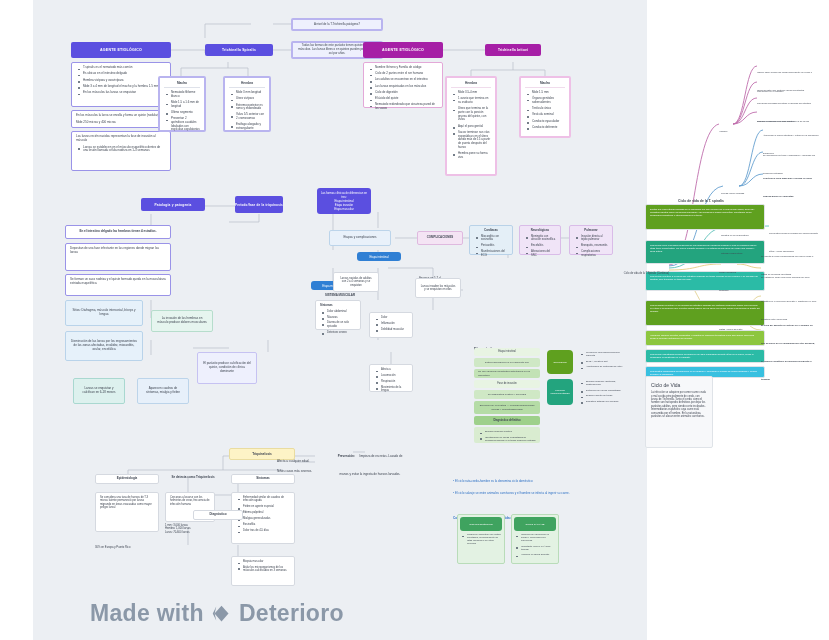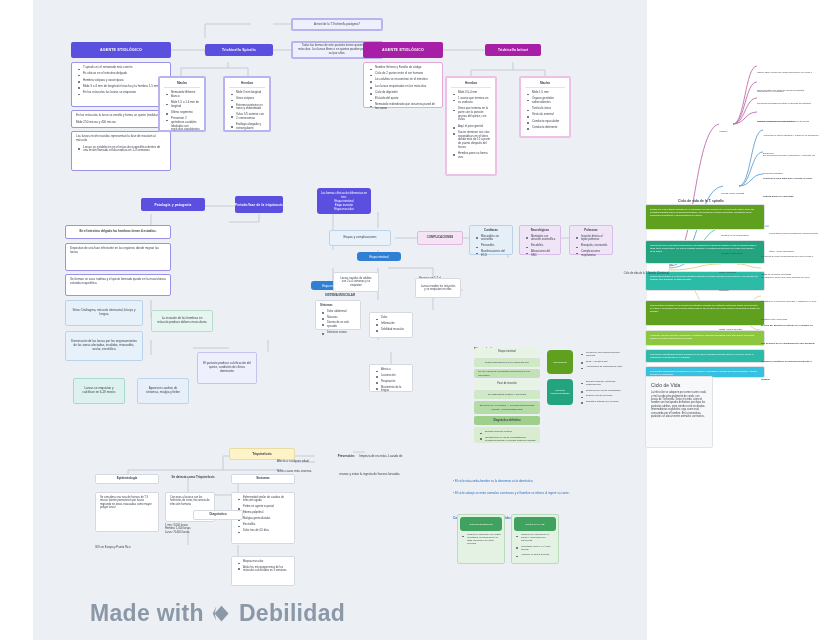--- a/index.html
+++ b/index.html
@@ -556,16 +556,16 @@
   </div>
 
   <div class="watermark">
     <span>Made with</span>
     <span class="wm-di">
       <svg width="21" height="21" viewBox="0 0 24 24" aria-hidden="true">
         <path d="M12 3 L20 12 L12 21 L4 12 Z" fill="#8b98a8"></path>
         <path d="M6 4 L2 12 L6 20 L4.2 12 Z" fill="#8b98a8"></path>
       </svg>
     </span>
-    <span>Debilidad</span>
+    <span>Deterioro</span>
   </div>
 
 </div>
 
 </body></html>

